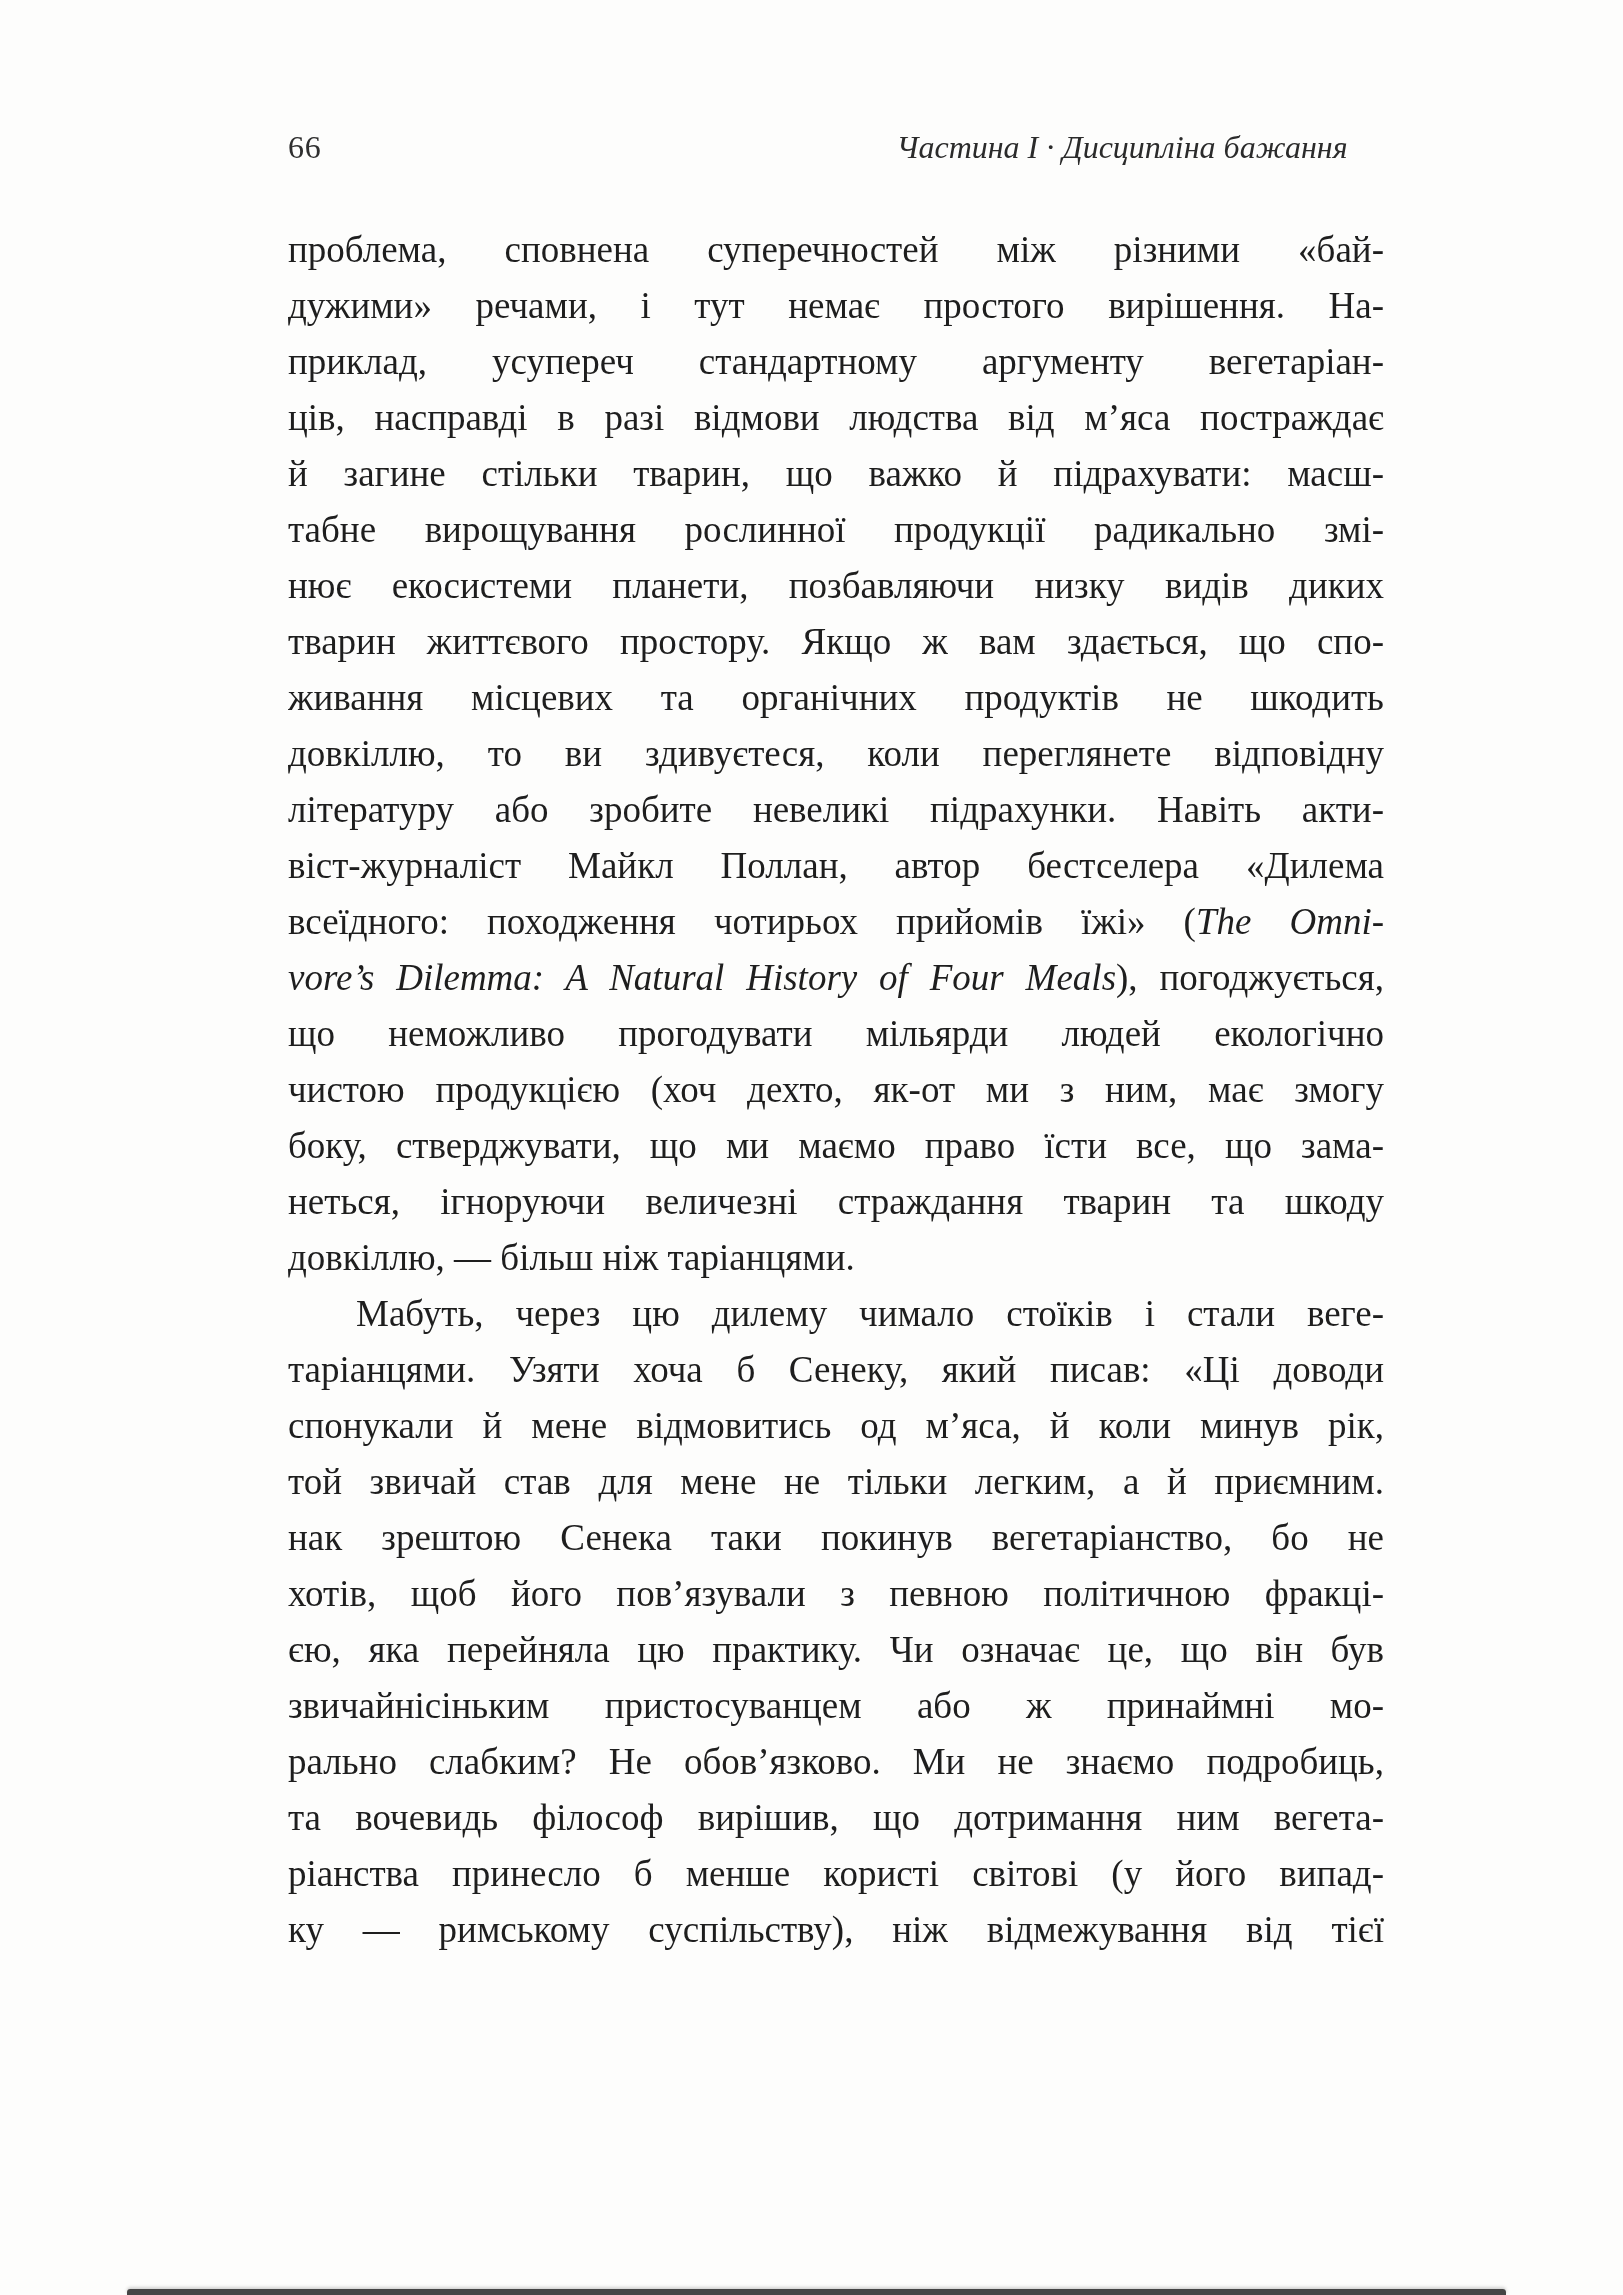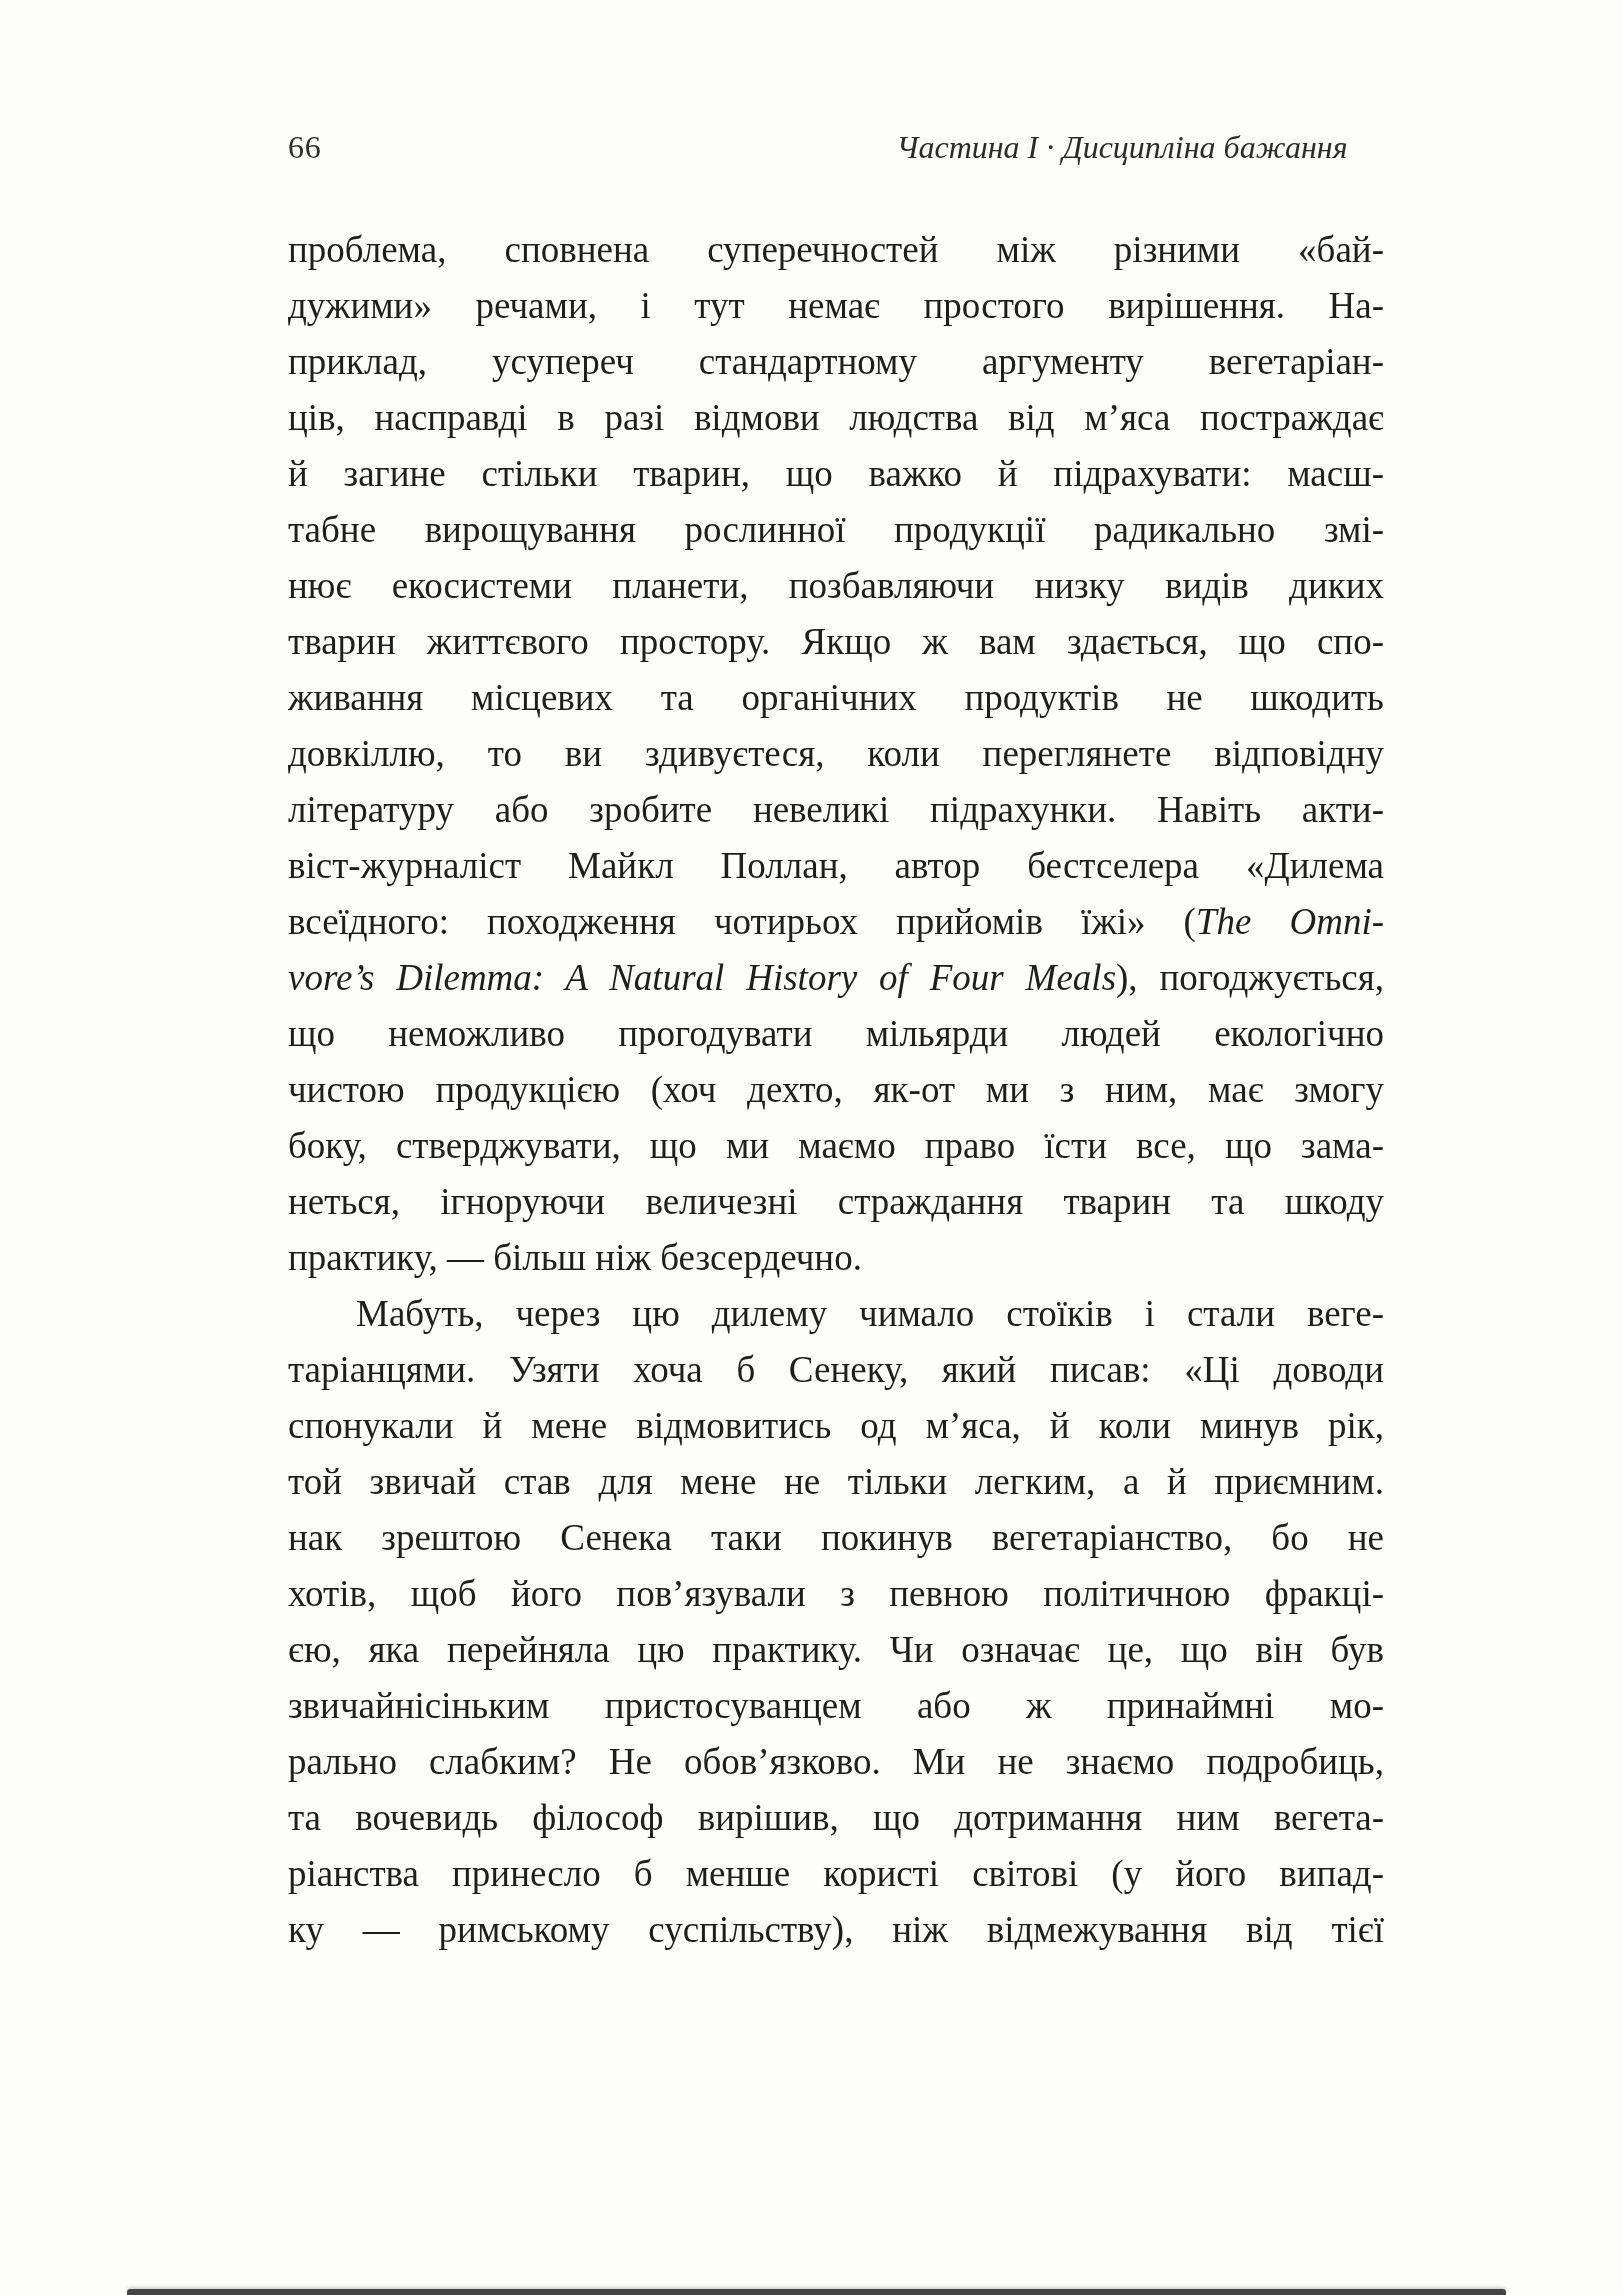--- a/index.html
+++ b/index.html
@@ -102,21 +102,21 @@
       <div class="line just"><span>живання місцевих та органічних продуктів не шкодить</span></div>
       <div class="line just"><span>довкіллю, то ви здивуєтеся, коли переглянете відповідну</span></div>
       <div class="line just"><span>літературу або зробите невеликі підрахунки. Навіть акти-</span></div>
       <div class="line just"><span>віст-журналіст Майкл Поллан, автор бестселера «Дилема</span></div>
       <div class="line just"><span>всеїдного: походження чотирьох прийомів їжі» (</span><span class="it">The Omni-</span></div>
       <div class="line just"><span class="it">vore’s Dilemma: A Natural History of Four Meals</span><span>), погоджується,</span></div>
       <div class="line just"><span>що неможливо прогодувати мільярди людей екологічно</span></div>
       <div class="line just"><span>чистою продукцією (хоч дехто, як-от ми з ним, має змогу</span></div>
       <div class="line just"><span>боку, стверджувати, що ми маємо право їсти все, що зама-</span></div>
       <div class="line just"><span>неться, ігноруючи величезні страждання тварин та шкоду</span></div>
-      <div class="line"><span>практику, — більш ніж безсердечно.</span></div>
+      <div class="line"><span>довкіллю, — більш ніж таріанцями.</span></div>
       <div class="line indent just"><span>Мабуть, через цю дилему чимало стоїків і стали веге-</span></div>
       <div class="line just"><span>таріанцями. Узяти хоча б Сенеку, який писав: «Ці доводи</span></div>
       <div class="line just"><span>спонукали й мене відмовитись од м’яса, й коли минув рік,</span></div>
       <div class="line just"><span>той звичай став для мене не тільки легким, а й приємним.</span></div>
       <div class="line just"><span>нак зрештою Сенека таки покинув вегетаріанство, бо не</span></div>
       <div class="line just"><span>хотів, щоб його пов’язували з певною політичною фракці-</span></div>
       <div class="line just"><span>єю, яка перейняла цю практику. Чи означає це, що він був</span></div>
       <div class="line just"><span>звичайнісіньким пристосуванцем або ж принаймні мо-</span></div>
       <div class="line just"><span>рально слабким? Не обов’язково. Ми не знаємо подробиць,</span></div>
       <div class="line just"><span>та вочевидь філософ вирішив, що дотримання ним вегета-</span></div>

